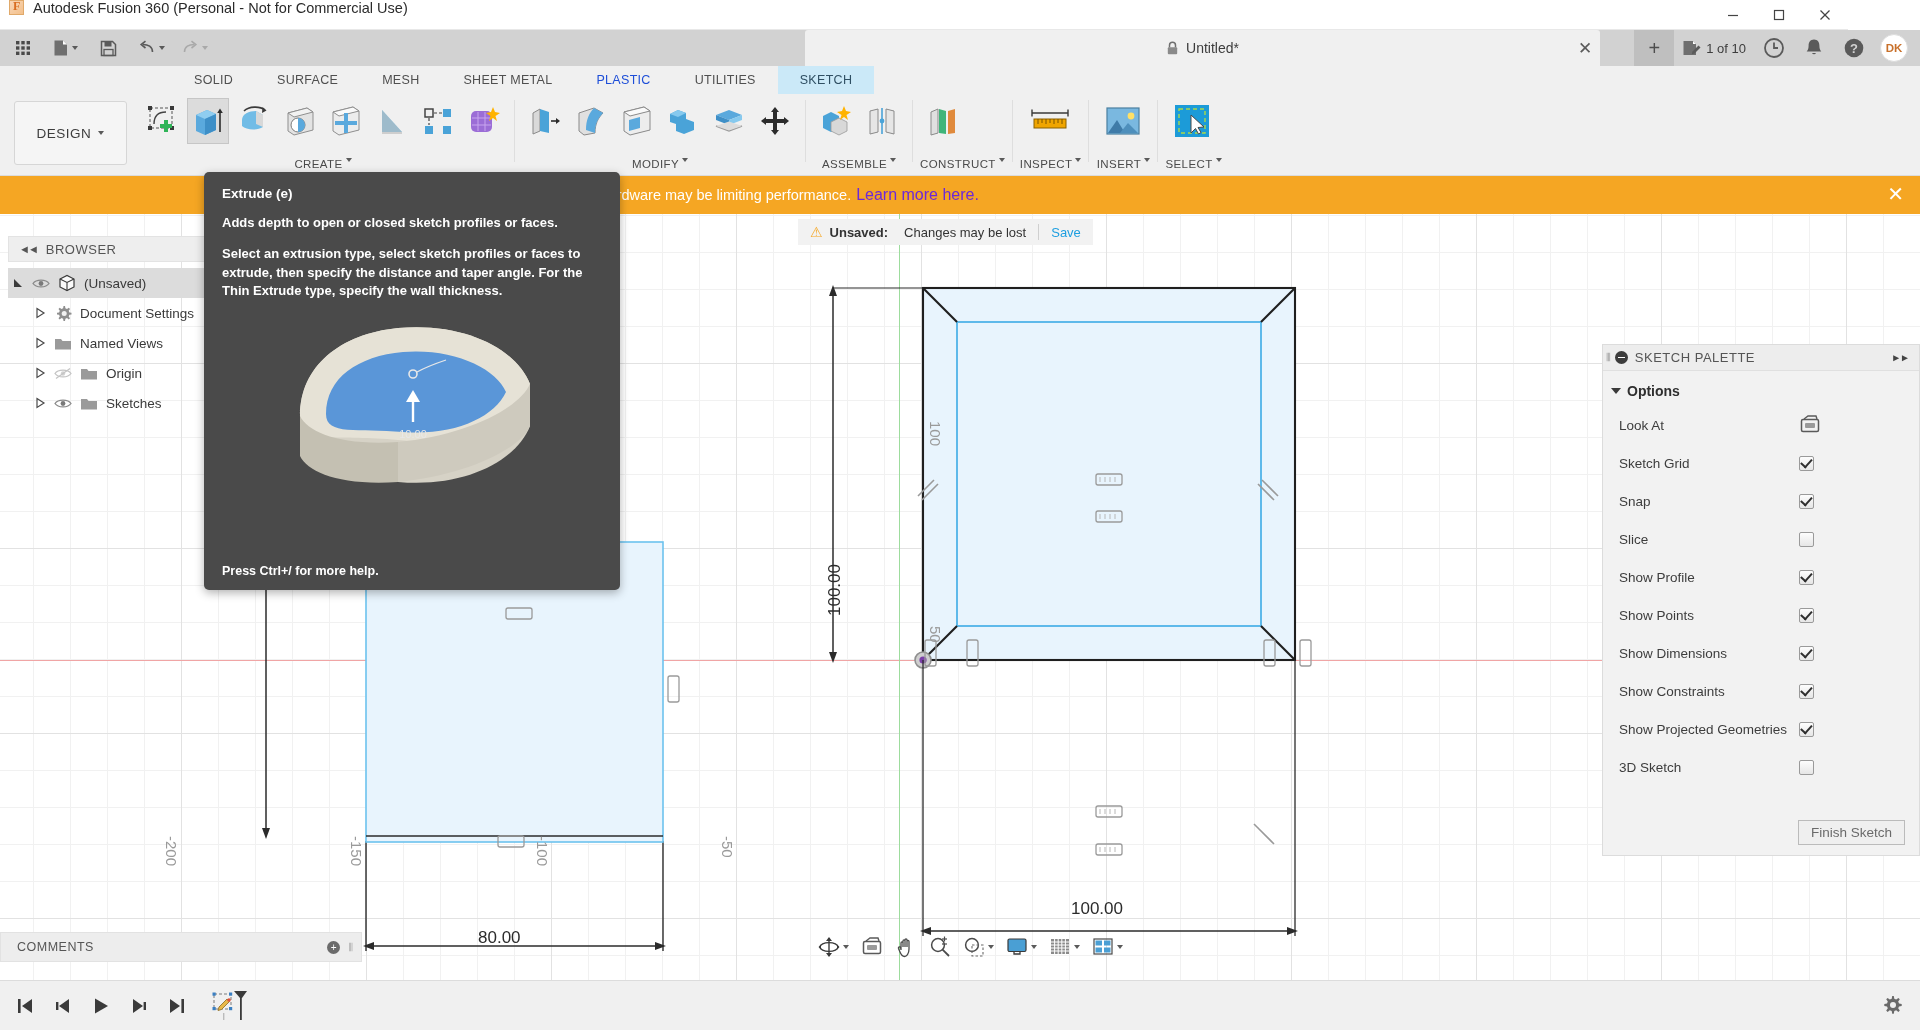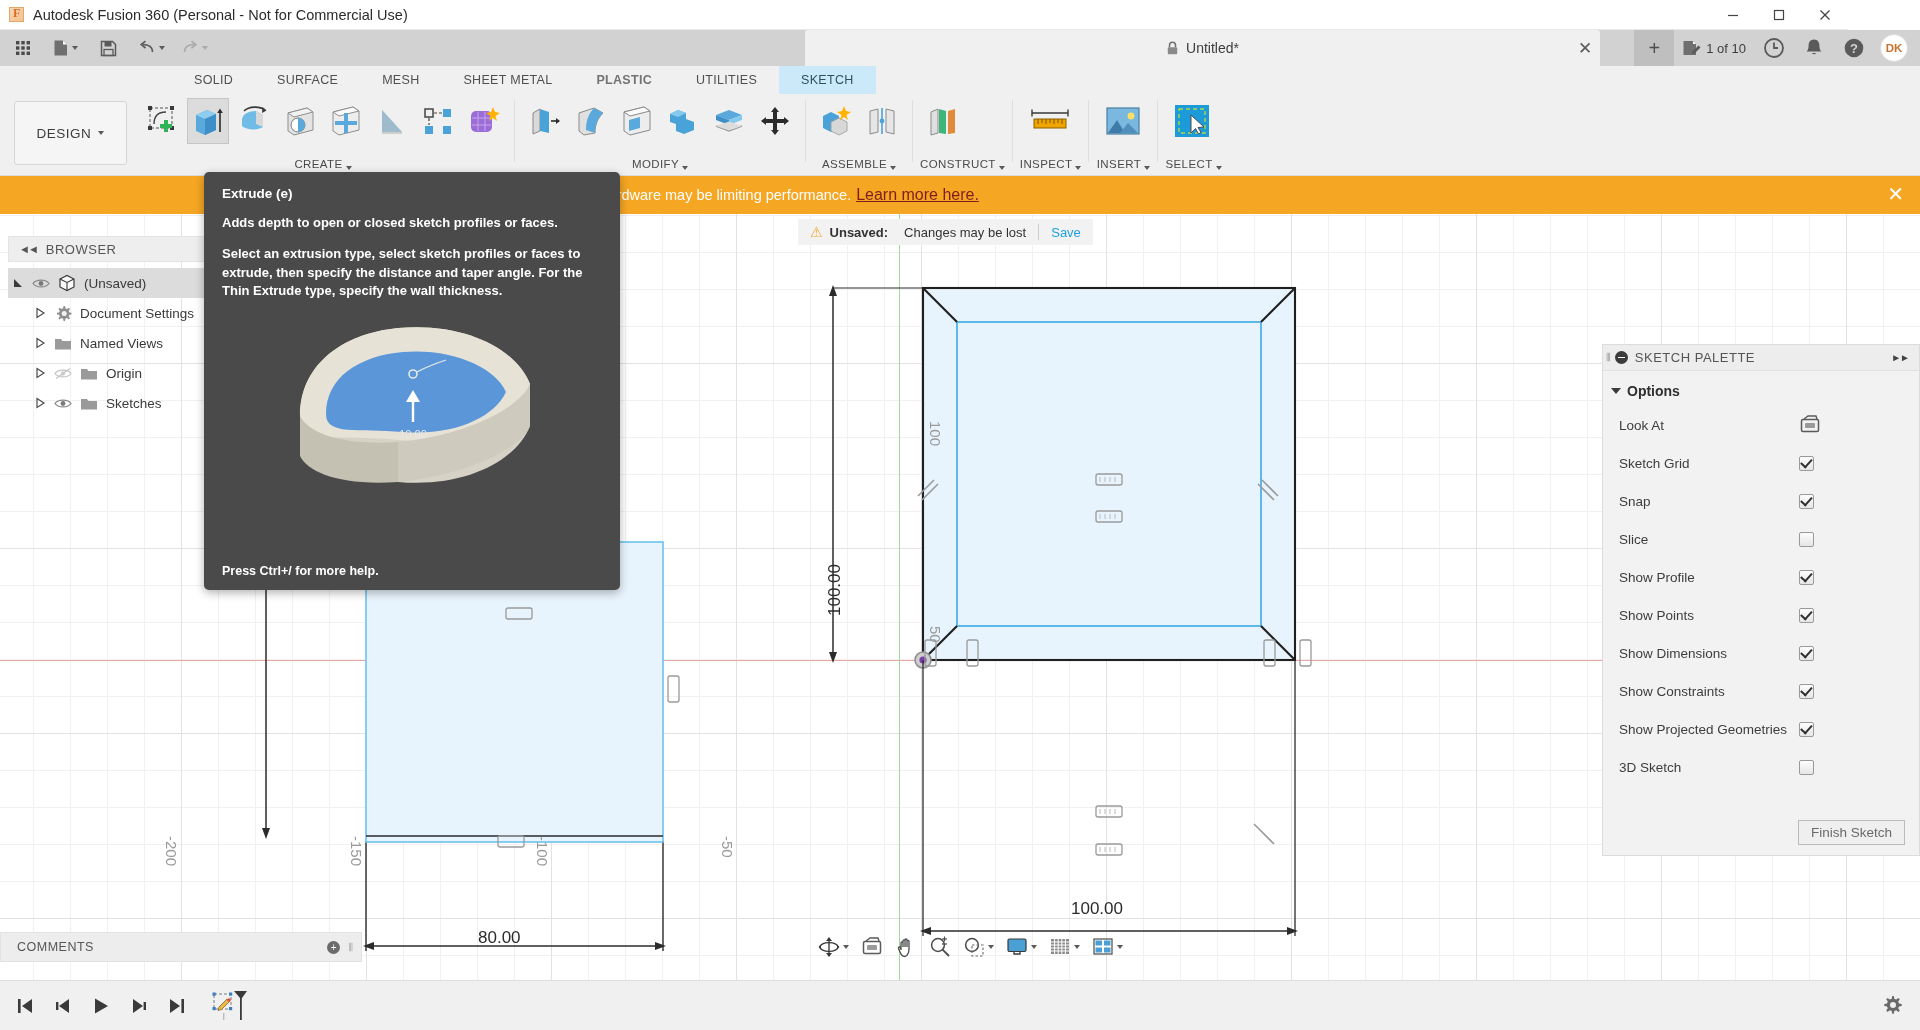--- a/index.html
+++ b/index.html
@@ -9,21 +9,21 @@
     overflow: hidden;
     font-family: "Liberation Sans", sans-serif;
     background: #ffffff;
     -webkit-font-smoothing: antialiased;
   }
   #app { position: relative; width: 1920px; height: 1030px; }
 
   
   .titlebar {
     position: absolute; left: 0; top: 0; width: 1848px; height: 30px;
-    background: #ffffff; display: flex; align-items: center;
+    background: #ffffff; display: flex; align-items: flex-start;
     border-bottom: 1px solid #e8e8e8;
   }
   .app-logo {
     width: 15px; height: 15px; margin-left: 9px; margin-right: 9px;
     background: linear-gradient(135deg,#f9d7b8,#f3c08b);
     border: 1px solid #e0a96a; position: relative; flex: none;
   }
   .app-logo::after {
     content: "F"; position: absolute; left: 3px; top: -2px;
     font-size: 12px; font-weight: bold; color: #d96d22;
@@ -85,40 +85,40 @@
   
   .ribbontabs {
     position: absolute; left: 0; top: 66px; width: 1920px; height: 28px;
     background: #f0f0f0; display: flex; align-items: flex-end;
     padding-left: 172px;
   }
   .rtab {
     height: 28px; padding: 0 22px; display: flex; align-items: center;
     font-size: 12.5px; color: #4f4f4f; letter-spacing: .3px;
   }
-  .rtab.active-txt { color: #737373; font-weight: bold; }
+  .rtab.active-txt { color: #1d4ed8; font-weight: normal; }
   .rtab.selected { background: #cbe9f8; color: #2f4f63; }
 
   
   .ribbon {
     position: absolute; left: 0; top: 94px; width: 1920px; height: 82px;
     background: #f0f0f0; border-bottom: 1px solid #dcdcdc;
     display: flex; align-items: flex-start;
   }
   .designbox {
     width: 113px; height: 64px; margin: 7px 12px 0 14px;
     background: #f5f5f5; border: 1px solid #d6d6d6; border-radius: 3px;
     display: flex; align-items: center; justify-content: center;
   }
   .designbox-label { font-size: 13.5px; color: #3d3d3d; letter-spacing: .5px; }
   .rgroup { display: flex; flex-direction: column; height: 80px; position: relative; }
   .rgroup-icons { display: flex; align-items: flex-start; flex: 1; padding-top: 4px; }
   .rgroup-label {
     text-align: center; font-size: 11.5px; color: #4a4a4a; letter-spacing: .4px;
-    padding-bottom: 4px; display: flex; align-items: flex-end; justify-content: center;
+    padding-bottom: 4px; display: flex; align-items: flex-start; justify-content: center;
   }
   .ricon {
     width: 42px; height: 46px; margin: 0 2px; display: flex; align-items: center; justify-content: center;
     position: relative;
   }
   .ricon.sel { background: #dcdcdc; border: 1px solid #c6c6c6; }
   .rsep { width: 1px; height: 62px; background: #dedede; margin: 6px 7px 0 7px; }
 
   
   .canvas {
@@ -150,21 +150,21 @@
 
   
   .banner {
     position: absolute; left: 0; top: 0; width: 1920px; height: 38px;
     background: #f5a623; display: flex; align-items: center;
     z-index: 40;
   }
   .banner-text {
     font-size: 14.5px; color: #ffffff; margin-left: 410px;
   }
-  .banner-link { color: #7f1d1d; text-decoration: underline; margin-left: 5px; }
+  .banner-link { color: #6d28d9; margin-left: 5px; }
   .banner-close {
     position: absolute; right: 16px; top: 8px; color: #fff; font-size: 20px; line-height: 20px;
   }
 
   
   .browser {
     position: absolute; left: 8px; top: 236px; width: 360px;
     z-index: 30;
   }
   .browser-head {

